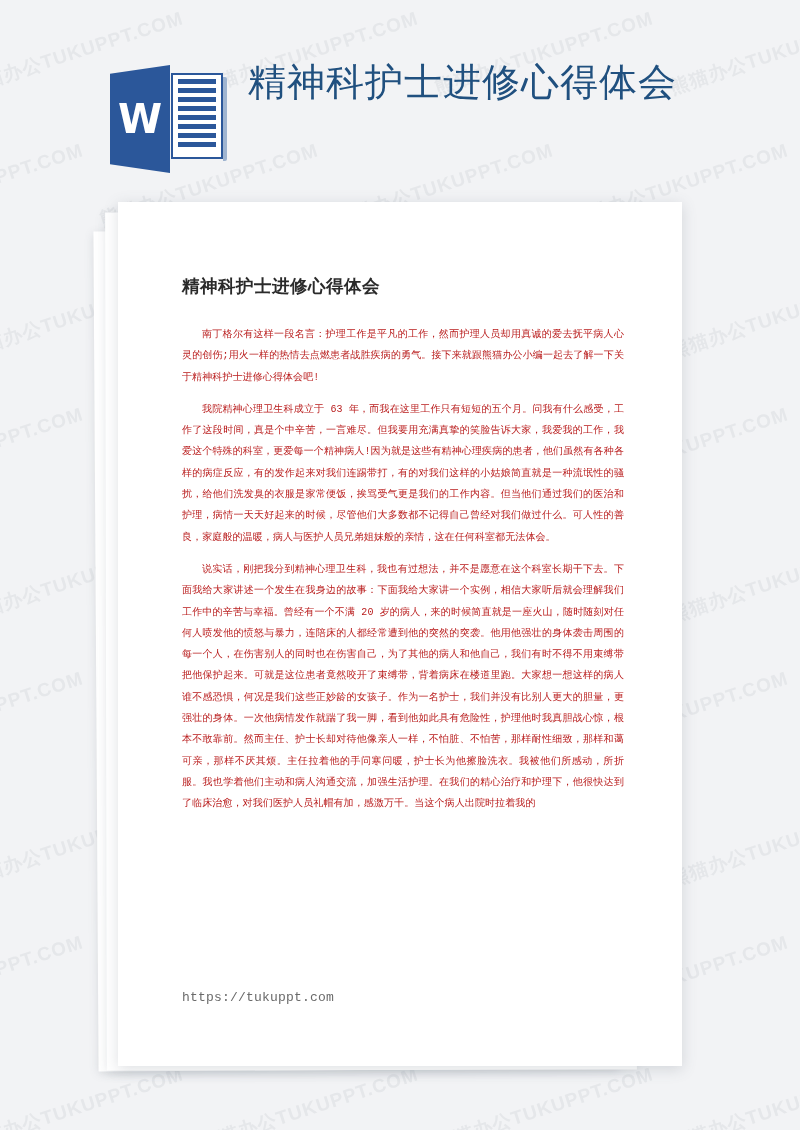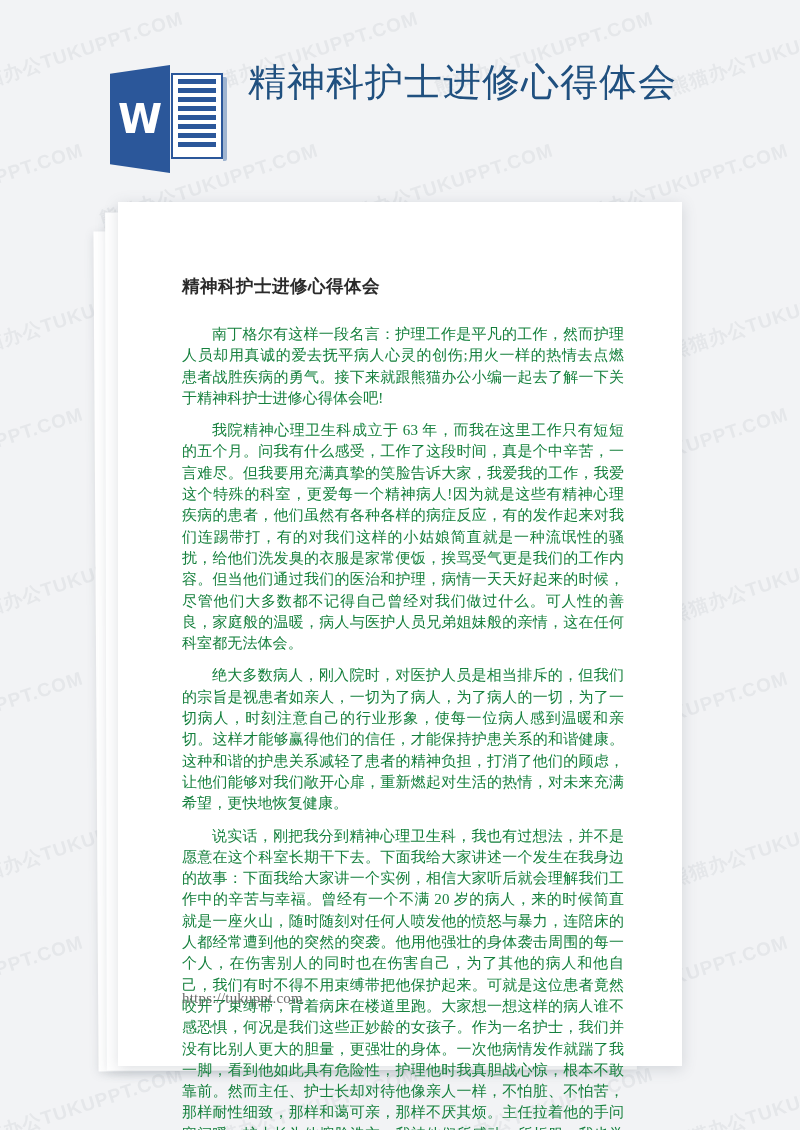--- a/index.html
+++ b/index.html
@@ -119,37 +119,37 @@
     color: #2a2a2a;
     letter-spacing: 0.5px;
   }
   .doc-paras {
     position: absolute;
     left: 64px;
     top: 122px;
     width: 442px;
   }
   .doc-para {
-    font-family: Liberation Serif, serif;
-    font-size: 15px;
+    font-family: Liberation Mono, monospace;
+    font-size: 10px;
     line-height: 21.3px;
-    color: #15803d;
+    color: #b91c1c;
     text-align: justify;
     text-justify: inter-character;
     text-indent: 2em;
     margin: 0 0 11px 0;
     word-break: break-all;
     letter-spacing: 0.1px;
   }
   .doc-footer-url {
     position: absolute;
     left: 64px;
     top: 788px;
-    font-family: Liberation Serif, serif;
-    font-size: 15px;
+    font-family: Liberation Mono, monospace;
+    font-size: 13px;
     color: #6a6a6a;
     letter-spacing: 0.2px;
   }
   .wi-left-skew {
     position: absolute;
     left: 0; top: 0;
     width: 60px; height: 108px;
     background: #2b579a;
     clip-path: polygon(0 8%, 100% 0%, 100% 100%, 0 92%);
   }
@@ -232,21 +232,20 @@
 
 <div class="page-stack">
   <div class="sheet sheet-back2"></div>
   <div class="sheet sheet-back1"></div>
   <div class="sheet sheet-front">
     <div class="doc-body">
       <div class="doc-heading">精神科护士进修心得体会</div>
       <div class="doc-paras" id="para-host">
           <p class="doc-para">南丁格尔有这样一段名言：护理工作是平凡的工作，然而护理人员却用真诚的爱去抚平病人心灵的创伤;用火一样的热情去点燃患者战胜疾病的勇气。接下来就跟熊猫办公小编一起去了解一下关于精神科护士进修心得体会吧!</p>
           <p class="doc-para">我院精神心理卫生科成立于 63 年，而我在这里工作只有短短的五个月。问我有什么感受，工作了这段时间，真是个中辛苦，一言难尽。但我要用充满真挚的笑脸告诉大家，我爱我的工作，我爱这个特殊的科室，更爱每一个精神病人!因为就是这些有精神心理疾病的患者，他们虽然有各种各样的病症反应，有的发作起来对我们连踢带打，有的对我们这样的小姑娘简直就是一种流氓性的骚扰，给他们洗发臭的衣服是家常便饭，挨骂受气更是我们的工作内容。但当他们通过我们的医治和护理，病情一天天好起来的时候，尽管他们大多数都不记得自己曾经对我们做过什么。可人性的善良，家庭般的温暖，病人与医护人员兄弟姐妹般的亲情，这在任何科室都无法体会。</p>
-          <p class="doc-para">绝大多数病人，刚入院时，对医护人员是相当排斥的，但我们的宗旨是视患者如亲人，一切为了病人，为了病人的一切，为了一切病人，时刻注意自己的行业形象，使每一位病人感到温暖和亲切。这样才能够赢得他们的信任，才能保持护患关系的和谐健康。这种和谐的护患关系减轻了患者的精神负担，打消了他们的顾虑，让他们能够对我们敞开心扉，重新燃起对生活的热情，对未来充满希望，更快地恢复健康。</p>
           <p class="doc-para">说实话，刚把我分到精神心理卫生科，我也有过想法，并不是愿意在这个科室长期干下去。下面我给大家讲述一个发生在我身边的故事：下面我给大家讲一个实例，相信大家听后就会理解我们工作中的辛苦与幸福。曾经有一个不满 20 岁的病人，来的时候简直就是一座火山，随时随刻对任何人喷发他的愤怒与暴力，连陪床的人都经常遭到他的突然的突袭。他用他强壮的身体袭击周围的每一个人，在伤害别人的同时也在伤害自己，为了其他的病人和他自己，我们有时不得不用束缚带把他保护起来。可就是这位患者竟然咬开了束缚带，背着病床在楼道里跑。大家想一想这样的病人谁不感恐惧，何况是我们这些正妙龄的女孩子。作为一名护士，我们并没有比别人更大的胆量，更强壮的身体。一次他病情发作就踹了我一脚，看到他如此具有危险性，护理他时我真胆战心惊，根本不敢靠前。然而主任、护士长却对待他像亲人一样，不怕脏、不怕苦，那样耐性细致，那样和蔼可亲，那样不厌其烦。主任拉着他的手问寒问暖，护士长为他擦脸洗衣。我被他们所感动，所折服。我也学着他们主动和病人沟通交流，加强生活护理。在我们的精心治疗和护理下，他很快达到了临床治愈，对我们医护人员礼帽有加，感激万千。当这个病人出院时拉着我的</p>
         </div>
       <div class="doc-footer-url">https://tukuppt.com</div>
     </div>
   </div>
 </div>
 
 <div class="header">
   <div class="word-icon">
     <div class="wi-left-skew"></div>

